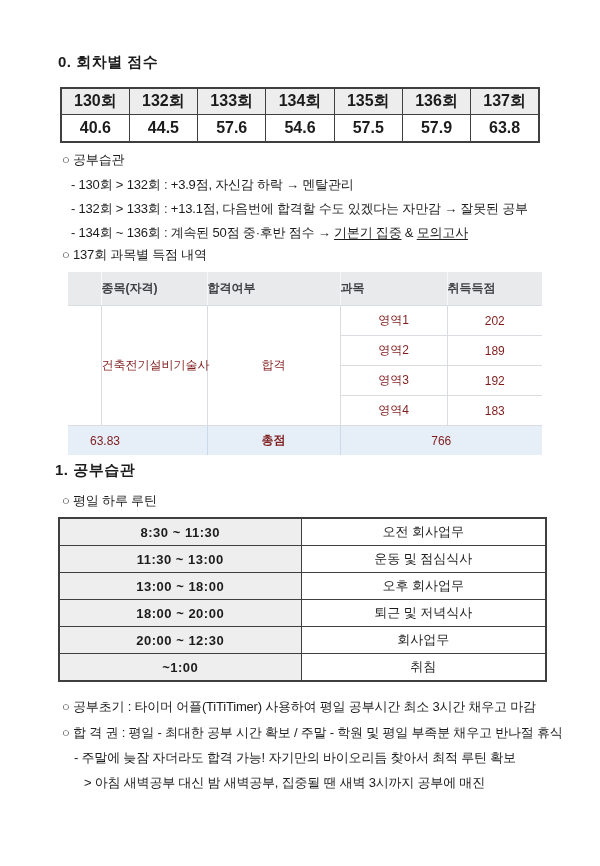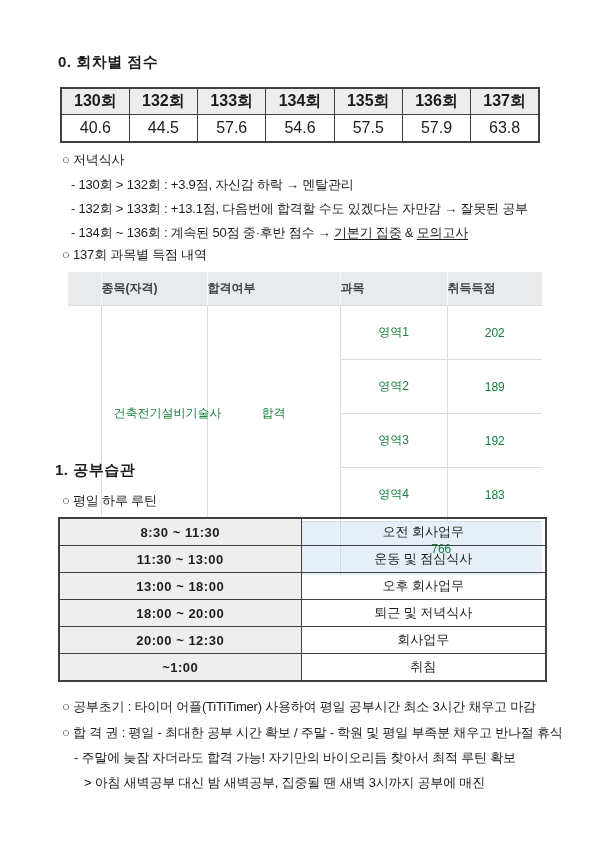--- a/index.html
+++ b/index.html
@@ -24,29 +24,29 @@
   .note-line{font-size:13px;letter-spacing:-0.2px;}
   .u{text-decoration:underline;text-underline-offset:2px;}
 
   
   table.score{border-collapse:collapse;table-layout:fixed;width:480px;
     border:2px solid var(--dark-border);}
   table.score th,table.score td{
     border:1px solid var(--dark-border);text-align:center;font-size:16px;
     padding:0;height:25px;color:var(--ink);}
   table.score th{background:var(--table-header-bg);font-weight:700;}
-  table.score td{height:26px;font-weight:400;}
+  table.score td{height:26px;font-weight:700;}
 
   
   table.detail{border-collapse:collapse;table-layout:fixed;width:474px;font-size:12px;}
   table.detail th{
     background:var(--detail-header-bg);font-weight:600;color:#3c4043;
     height:33px;padding:0;text-align:left;border-bottom:1px solid var(--line);}
   table.detail th + th{border-left:1px solid #f7f8f9;}
-  table.detail td{height:29px;padding:12px;text-align:center;color:#15803d;font-weight:400;}
+  table.detail td{height:29px;padding:0;text-align:center;color:#7f1d1d;font-weight:400;}
   table.detail td.v{border-left:1px solid var(--line);}
   table.detail tr.r td{border-top:1px solid var(--line);}
   table.detail tr.foot td{background:var(--detail-footer-bg);border-top:1px solid var(--line);}
   table.detail tr.foot td.f-avg{text-align:left;padding-left:22px;}
   table.detail tr.foot td.f-total{font-weight:600;border-left:1px solid #ccd9e8;}
   table.detail tr.foot td.f-value{border-left:1px solid #ccd9e8;}
 
   
   table.routine{border-collapse:collapse;table-layout:fixed;width:487px;
     border:2px solid var(--dark-border);}
@@ -80,21 +80,21 @@
       <td>44.5</td>
       <td>57.6</td>
       <td>54.6</td>
       <td>57.5</td>
       <td>57.9</td>
       <td>63.8</td>
     </tr>
   </tbody>
     </table>
 
-  <div class="abs note-line" style="left:62px;top:151px;">○ 저녁식사</div>
+  <div class="abs note-line" style="left:62px;top:151px;">○ 공부습관</div>
   <div class="abs note-line" style="left:71px;top:176px;">- 130회 &gt; 132회 : +3.9점, 자신감 하락 → 멘탈관리</div>
   <div class="abs note-line" style="left:71px;top:200px;">- 132회 &gt; 133회 : +13.1점, 다음번에 합격할 수도 있겠다는 자만감 → 잘못된 공부</div>
   <div class="abs note-line" style="left:71px;top:224px;">
     <span>- 134회 ~ 136회 : 계속된 50점 중·후반 점수 → </span><span class="u">기본기 집중</span><span> &amp; </span><span class="u">모의고사</span>
   </div>
   <div class="abs note-line" style="left:62px;top:246px;">○ 137회 과목별 득점 내역</div>
 
   <table class="detail abs" style="left:68px;top:272px;">
     <colgroup>
       <col style="width:33px">

